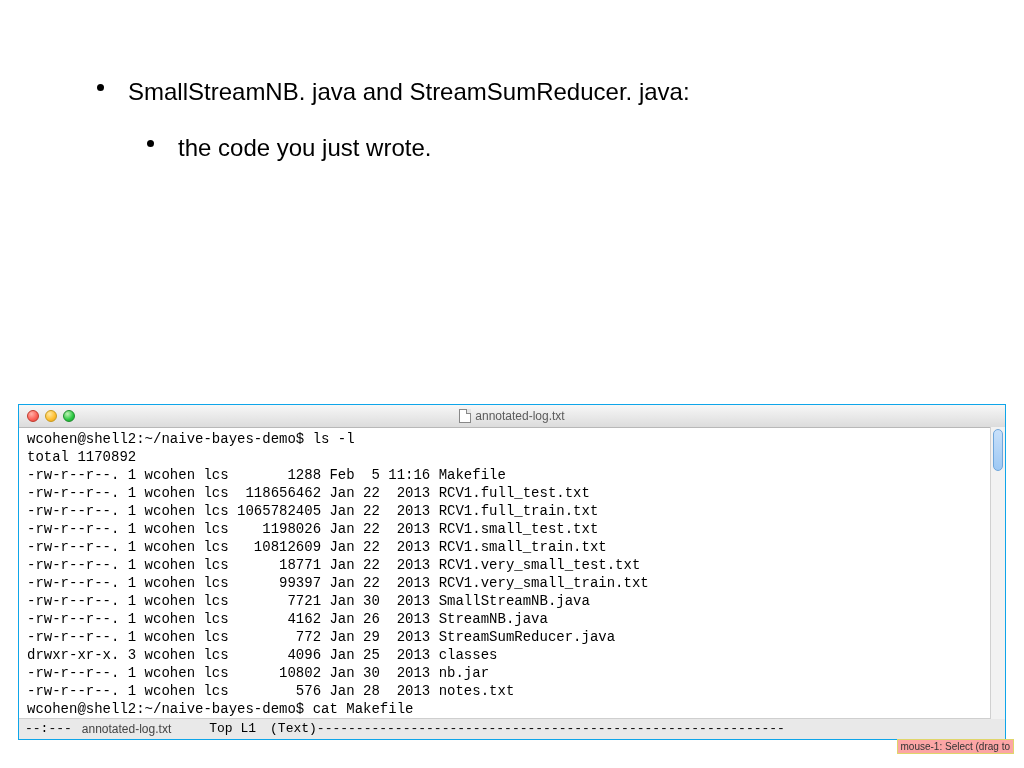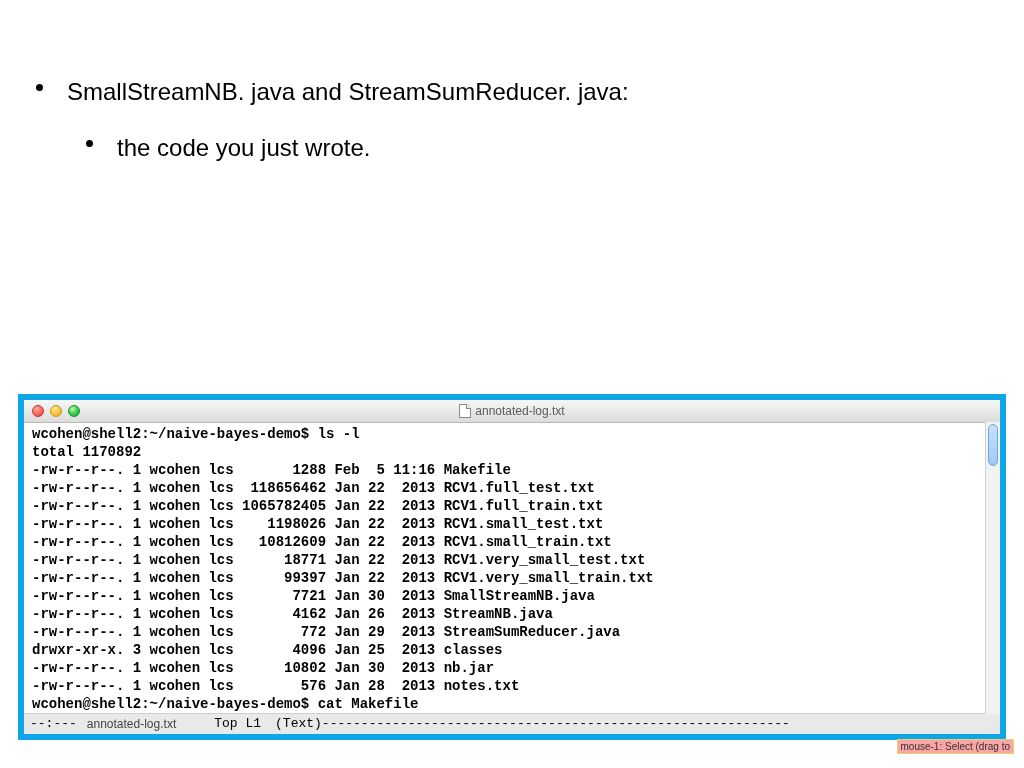--- a/index.html
+++ b/index.html
@@ -17,21 +17,21 @@
     position: relative;
     box-sizing: border-box;
   }
   .title {
     font-size: 50px;
     font-weight: normal;
     padding: 40px 0 0 50px;
     letter-spacing: 0.5px;
   }
   .bullets {
-    padding: 80px 0 0 36px;
+    padding: 80px 0 0 97px;
     font-size: 24px;
   }
   .b1 {
     display: flex;
     align-items: flex-start;
     margin-bottom: 30px;
   }
   .b2 {
     display: flex;
     align-items: flex-start;
@@ -48,21 +48,21 @@
   }
   .b1 .btext { margin-top: -2px; }
   .b2 .btext { margin-top: -2px; }
 
   
   .termwin {
     position: absolute;
     left: 18px;
     right: 18px;
     bottom: 28px;
-    border: 6px solid #0ea5e9;
+    border: 1px solid #0ea5e9;
     background: #fff;
     font-family: "Courier New", Courier, monospace;
   }
   .term-titlebar {
     height: 22px;
     background: linear-gradient(#f7f7f7, #dcdcdc);
     border-bottom: 1px solid #b8b8b8;
     display: flex;
     align-items: center;
     position: relative;
@@ -98,21 +98,20 @@
     font-size: 14px;
     line-height: 18px;
     color: #000;
   }
   .term-body pre {
     margin: 0;
     white-space: pre;
     font-family: "Courier New", Courier, monospace;
     font-size: 14px;
     line-height: 18px;
-    font-weight: bold;
   }
   .term-scrollbar {
     position: absolute;
     top: 22px;
     right: 0;
     width: 14px;
     bottom: 20px;
     background: #f2f2f2;
     border-left: 1px solid #d0d0d0;
   }

